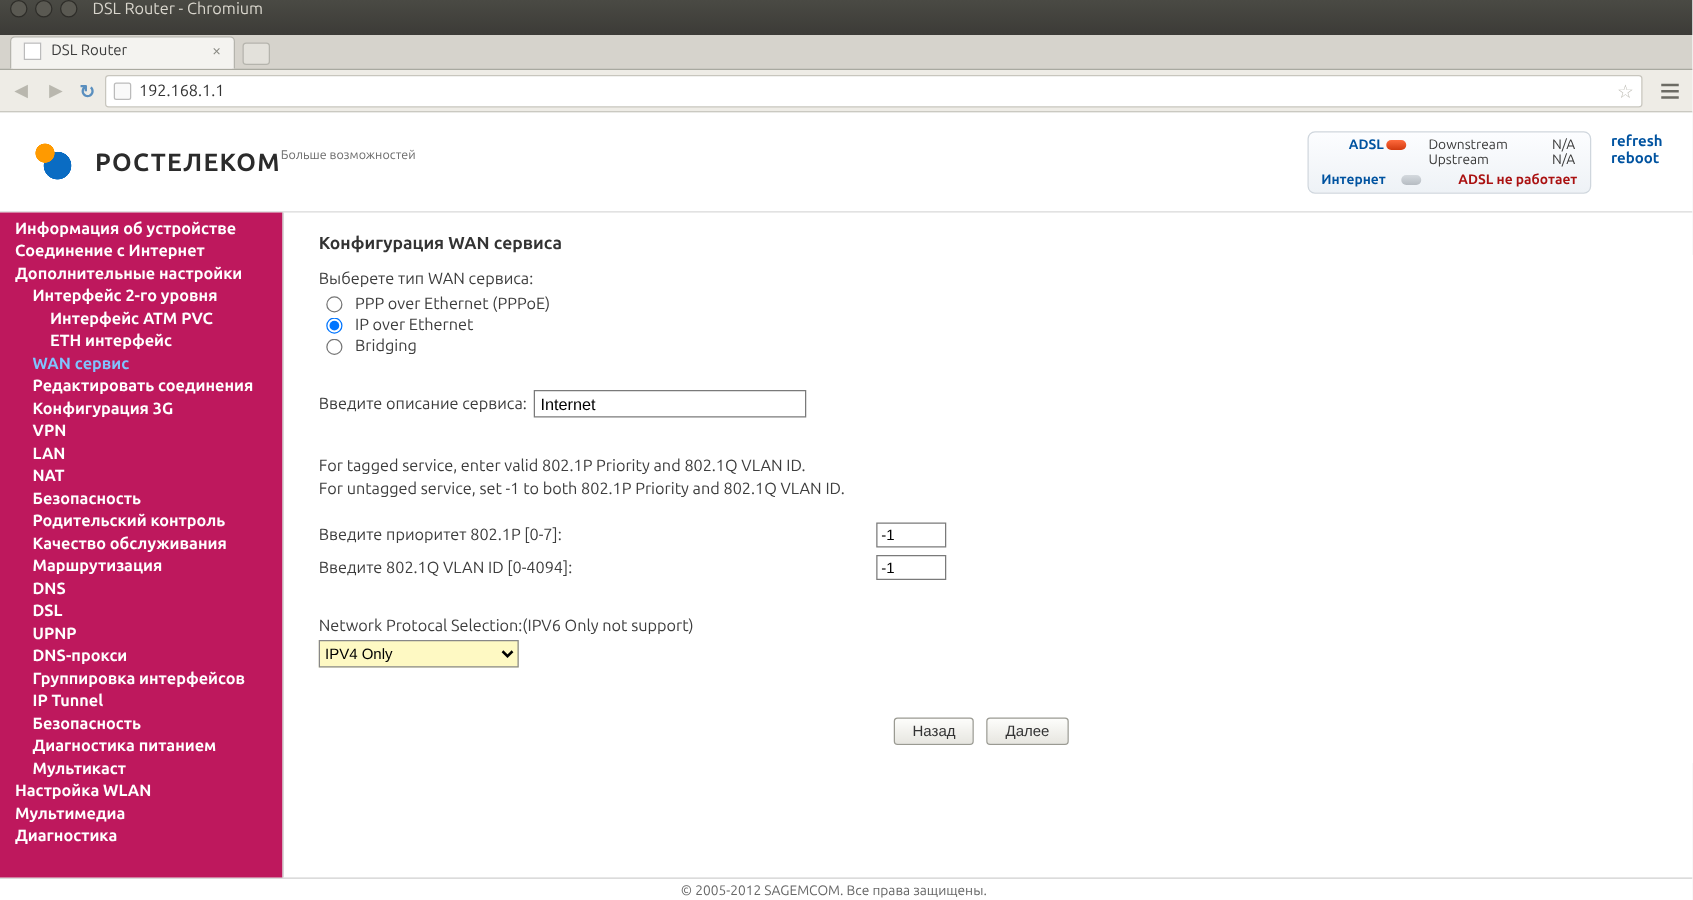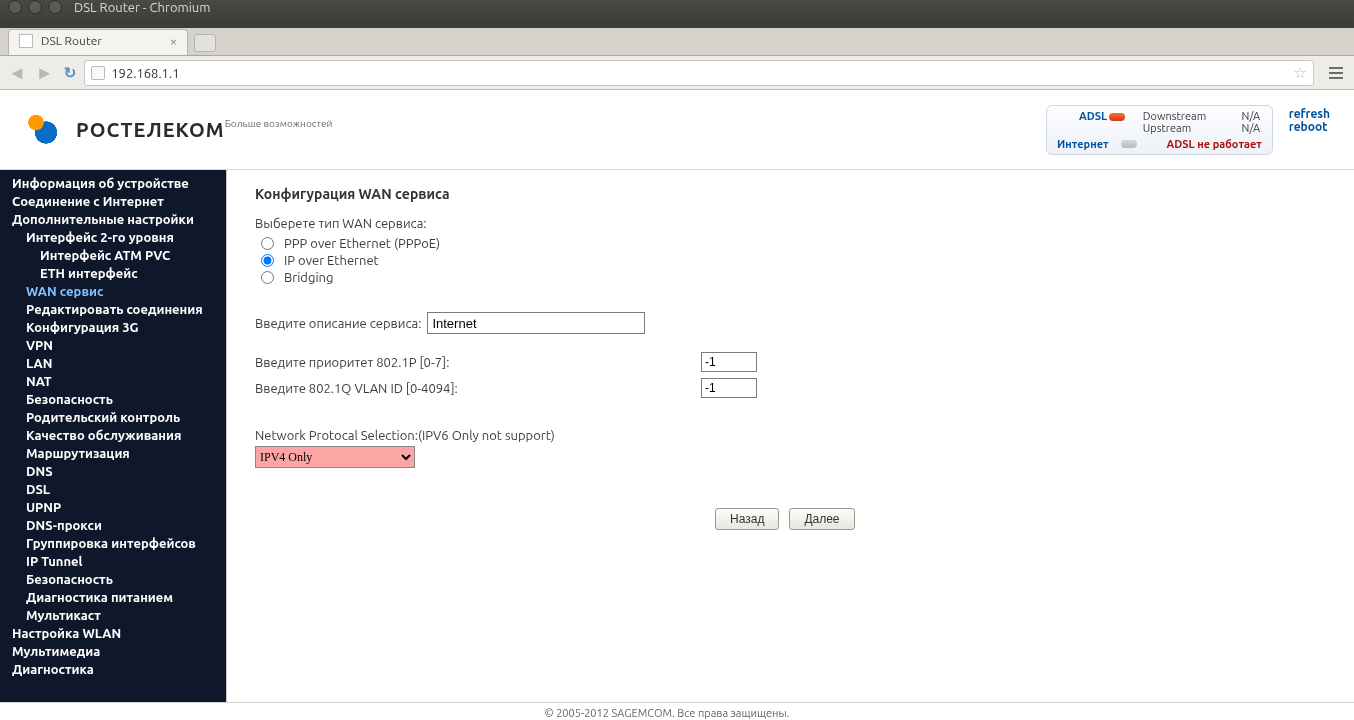--- a/index.html
+++ b/index.html
@@ -47,21 +47,21 @@
   .led.red { background: linear-gradient(#ff6a3d,#d23a10); }
   .led.gray { background: linear-gradient(#d4d9de,#b6bcc2); }
   .status-row2 { margin-top: 4px; display: flex; align-items: center; gap: 10px; }
   .inet-label { color: #0053a0; font-weight: bold; }
   .adsl-err { color: #a11; font-weight: bold; margin-left: 20px; }
   .action-links { display: flex; flex-direction: column; align-items: flex-start; padding: 2px 6px; }
   .action-links a { color: #0053a0; font-weight: bold; font-size: 12px; text-decoration: none; cursor: pointer; }
 
   
   .router-body { flex: 1; display: flex; min-height: 0; }
-  .sidebar { width: 226px; background: #0f172a; color: #fff; overflow-y: auto; position: relative; }
+  .sidebar { width: 226px; background: #be185d; color: #fff; overflow-y: auto; position: relative; }
   .sidebar::-webkit-scrollbar { width: 12px; }
   .sidebar ul { list-style: none; padding: 4px 0; }
   .sidebar li { padding: 2px 10px 2px 12px; font-size: 13px; font-weight: bold; white-space: nowrap; cursor: pointer; }
   .sidebar li.sub { padding-left: 26px; }
   .sidebar li.sub2 { padding-left: 40px; }
   .sidebar li.active { color: #7fc4ff; }
 
   .content { flex: 1; padding: 16px 28px; color: #3d3d3d; font-size: 13px; overflow: auto; position: relative; border-left: 1px solid #ccc; }
   .content h2 { font-size: 14px; font-weight: bold; color: #333; margin-bottom: 14px; }
   .wan-label { margin-bottom: 6px; }
@@ -72,21 +72,21 @@
   .desc-row input[type=text] { width: 218px; height: 22px; border: 1px solid #7a7a7a; padding: 0 4px; font-size: 13px; }
 
   .hint { margin-top: 30px; line-height: 1.4; }
 
   .num-row { margin-top: 18px; display: flex; align-items: center; }
   .num-row + .num-row { margin-top: 6px; }
   .num-row label { width: 446px; }
   .num-row input { width: 56px; height: 20px; border: 1px solid #7a7a7a; padding: 0 3px; font-size: 12px; }
 
   .proto { margin-top: 30px; }
-  .proto select { margin-top: 4px; width: 160px; height: 22px; border: 1px solid #888; background: #fca5a5; font-size: 12px; font-family: Liberation Serif, serif; }
+  .proto select { margin-top: 4px; width: 160px; height: 22px; border: 1px solid #888; background: #fef9c3; font-size: 12px; }
 
   .btn-row { margin-top: 40px; margin-left: 460px; display: flex; gap: 10px; }
   .btn-row button { padding: 3px 14px; font-size: 12px; border: 1px solid #9a9a92; background: linear-gradient(#fdfdfb,#e7e6e0); border-radius: 3px; cursor: pointer; color: #333; }
 
   .footer { height: 20px; border-top: 1px solid #d0d0d0; font-size: 11px; color: #666; display: flex; justify-content: center; align-items: center; padding-right: 20px; }
 </style>
 </head>
 <body>
 
 <div class="os-titlebar">
@@ -204,20 +204,24 @@
       <div class="radio-row">
           <input type="radio" name="wan" style="">
           <span>Bridging</span>
         </div>
 
       <div class="desc-row">
         <span>Введите описание сервиса:</span>
         <input type="text" value="Internet" style="">
       </div>
 
+      <div class="hint">
+        <div>For tagged service, enter valid 802.1P Priority and 802.1Q VLAN ID.</div>
+        <div>For untagged service, set -1 to both 802.1P Priority and 802.1Q VLAN ID.</div>
+      </div>
 
       <div class="num-row">
         <label>Введите приоритет 802.1P [0-7]:</label>
         <input type="text" value="-1" style="">
       </div>
       <div class="num-row">
         <label>Введите 802.1Q VLAN ID [0-4094]:</label>
         <input type="text" value="-1" style="">
       </div>
 

